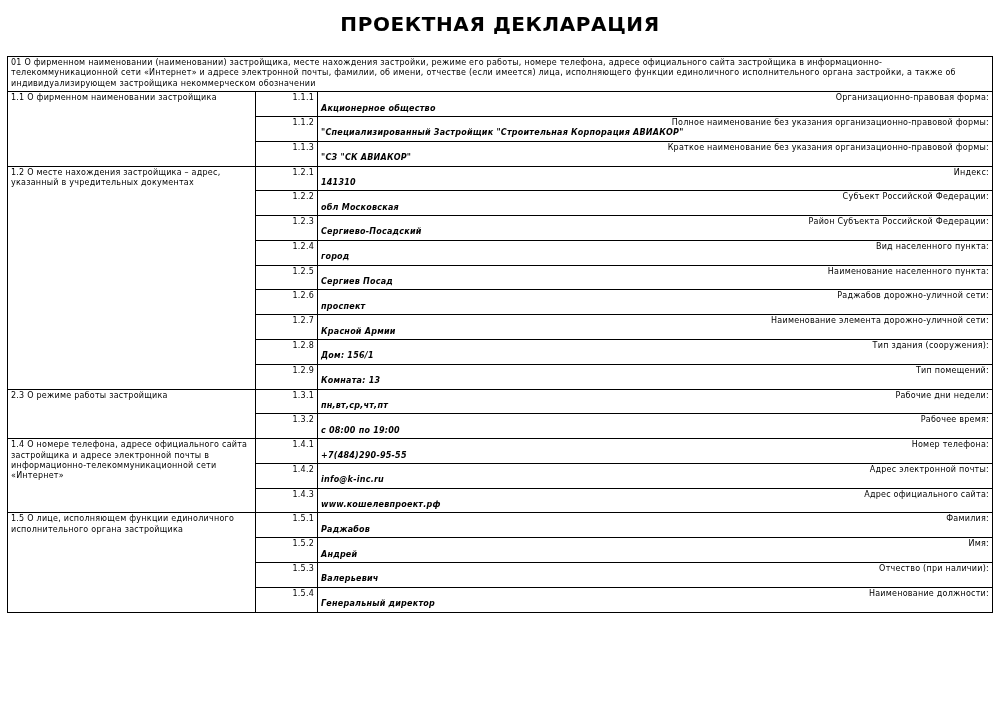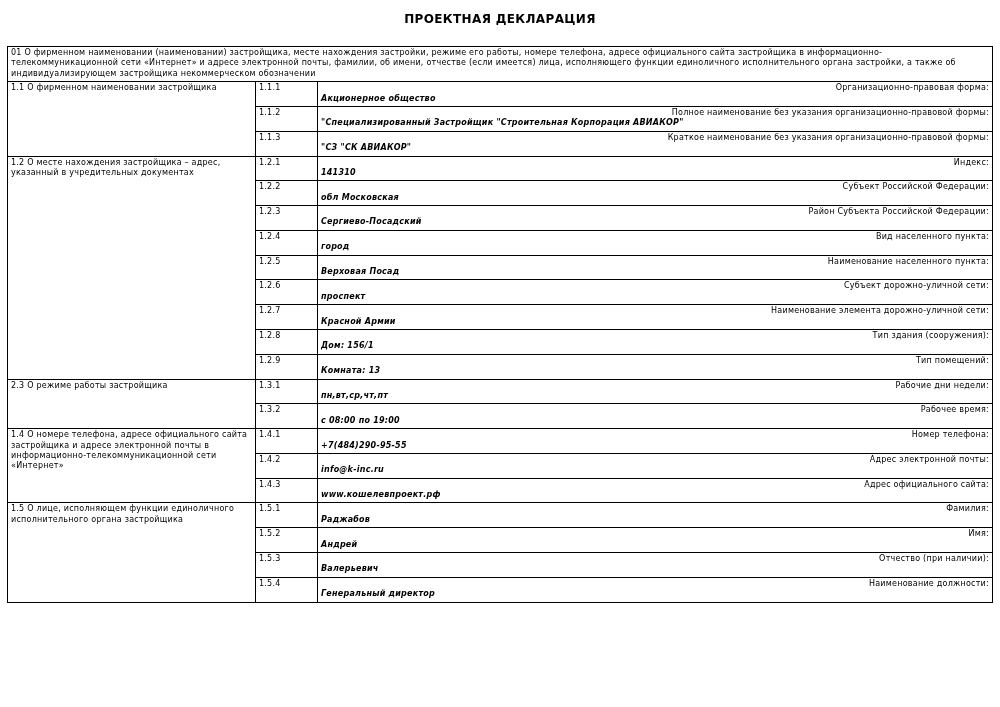--- a/index.html
+++ b/index.html
@@ -13,21 +13,21 @@
     width: 1000px;
     min-height: 707px;
     background: #ffffff;
     box-sizing: border-box;
   }
   .doc-header {
     text-align: center;
     padding: 8px 10px 2px 10px;
   }
   .doc-title {
-    font-size: 12px;
+    font-size: 20px;
     font-weight: bold;
     letter-spacing: 0.03em;
     margin: 4px 0 16px 0;
   }
   .doc-line {
     font-size: 11.5px;
     font-weight: bold;
     letter-spacing: 0.02em;
     margin: 0 0 15px 0;
   }
@@ -47,21 +47,21 @@
     word-wrap: break-word;
     overflow-wrap: break-word;
   }
   td.section-cell {
     padding: 2px 3px;
   }
   td.group-cell {
     vertical-align: top;
   }
   td.code-cell {
-    text-align: left;
+    text-align: right;
     vertical-align: middle;
   }
   .field-label { font-weight: normal; text-align: right; }
   .field-value { font-weight: bold; font-style: italic; }
 </style>
 </head>
 <body>
 
 <div class="page">
 
@@ -130,27 +130,27 @@
           <td class="code-cell">1.2.4</td>
           <td>
             <div class="field-label">Вид населенного пункта:</div>
             <div class="field-value">город</div>
           </td>
         </tr>
         <tr>
           <td class="code-cell">1.2.5</td>
           <td>
             <div class="field-label">Наименование населенного пункта:</div>
-            <div class="field-value">Верховая Посад</div>
+            <div class="field-value">Сергиев Посад</div>
           </td>
         </tr>
         <tr>
           <td class="code-cell">1.2.6</td>
           <td>
-            <div class="field-label">Субъект дорожно-уличной сети:</div>
+            <div class="field-label">Раджабов дорожно-уличной сети:</div>
             <div class="field-value">проспект</div>
           </td>
         </tr>
         <tr>
           <td class="code-cell">1.2.7</td>
           <td>
             <div class="field-label">Наименование элемента дорожно-уличной сети:</div>
             <div class="field-value">Красной Армии</div>
           </td>
         </tr>

